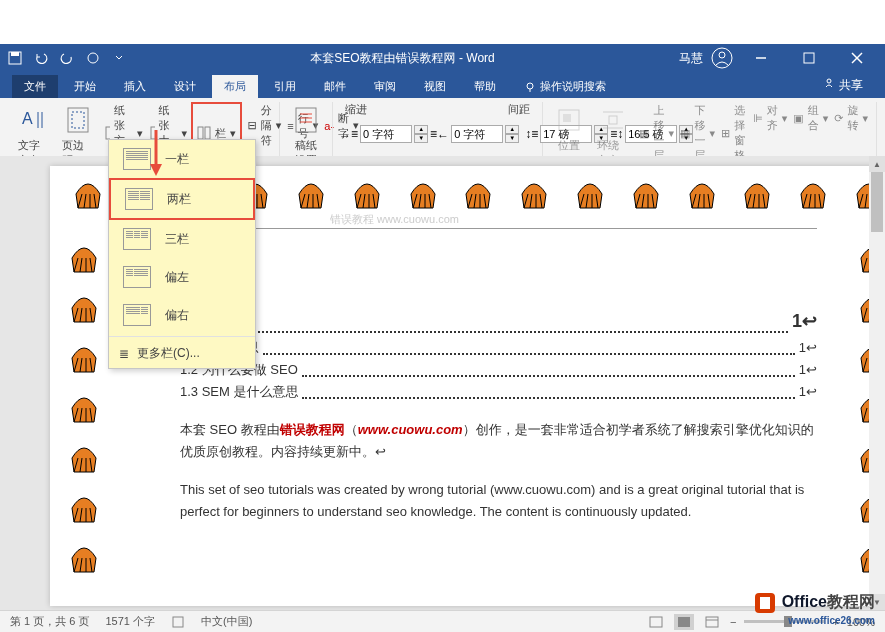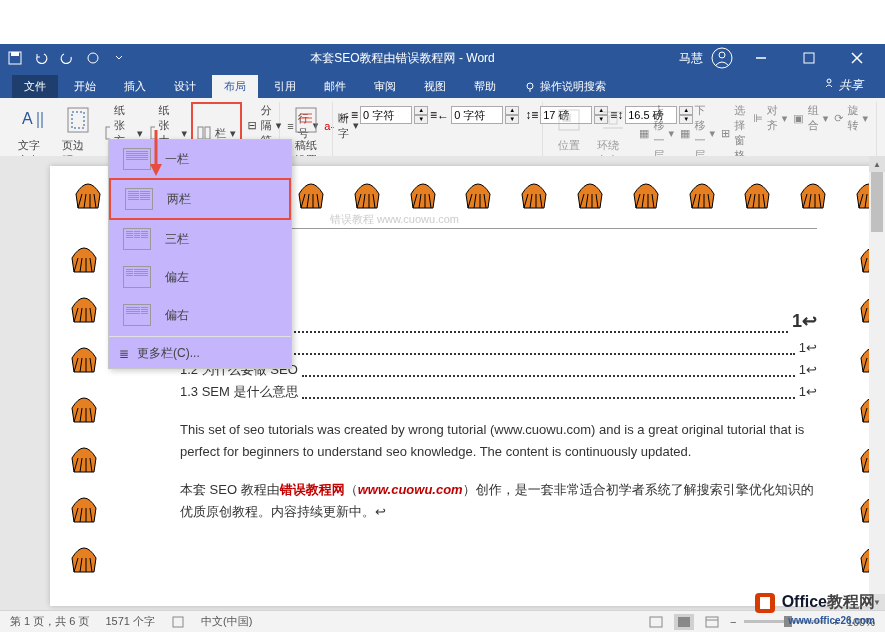--- a/index.html
+++ b/index.html
@@ -11,39 +11,39 @@
 .titlebar-icon { width: 14px; height: 14px; display: inline-flex; align-items: center; justify-content: center; }
 .titlebar-center { flex: 1; text-align: center; font-size: 12px; }
 .titlebar-right { display: flex; gap: 8px; align-items: center; }
 .win-btn { width: 40px; height: 28px; display: flex; align-items: center; justify-content: center; }
 
 
 .tabs { height: 26px; background: #2b579a; display: flex; align-items: flex-end; padding: 0 12px; gap: 4px; }
 .tab { padding: 4px 12px; color: #fff; font-size: 11px; cursor: pointer; }
 .tab.active { background: #f3f3f3; color: #2b579a; }
 .tab.file { background: #1e3e6e; }
-.share-btn { margin-left: auto; color: #fff; padding: 4px 10px; display: flex; align-items: flex-start; gap: 4px; font-style: italic; }
+.share-btn { margin-left: auto; color: #fff; padding: 4px 10px; display: flex; align-items: flex-start; gap: 4px; }
 
 
 .ribbon { height: 102px; background: #f3f3f3; border-bottom: 1px solid #d4d4d4; display: flex; padding: 4px 8px 2px; }
 .ribbon-group { display: flex; flex-direction: column; padding: 0 6px; border-right: 1px solid #e1e1e1; }
 .ribbon-group-content { flex: 1; display: flex; align-items: flex-start; gap: 4px; }
 .ribbon-group-label { text-align: center; font-size: 11px; color: #666; padding-top: 2px; }
 .ribbon-item { display: flex; flex-direction: column; align-items: center; gap: 2px; font-size: 11px; color: #444; padding: 2px 4px; }
 .ribbon-item-small { display: flex; align-items: center; gap: 4px; font-size: 11px; color: #444; padding: 1px 2px; }
 .ribbon-icon-big { width: 32px; height: 32px; display: flex; align-items: center; justify-content: center; }
 .ribbon-col { display: flex; gap: 2px; }
 .spinner-box { display: flex; align-items: center; gap: 2px; }
 .spinner-input { width: 52px; height: 18px; border: 1px solid #ababab; font-size: 11px; padding: 0 2px; background: #fff; }
 .spinner-btns { display: flex; flex-direction: column; }
 .spinner-btn { width: 14px; height: 9px; border: 1px solid #ababab; font-size: 6px; line-height: 7px; text-align: center; background: #f0f0f0; }
 .highlight-red { border: 2px solid #e74c3c; }
 
 
-.columns-dropdown { position: absolute; left: 108px; top: 139px; width: 184px; background: #c4b5fd; border: 1px solid #c6c6c6; box-shadow: 2px 2px 6px rgba(0,0,0,0.2); z-index: 100; }
+.columns-dropdown { position: absolute; left: 108px; top: 139px; width: 148px; background: #fef9c3; border: 1px solid #c6c6c6; box-shadow: 2px 2px 6px rgba(0,0,0,0.2); z-index: 100; }
 .columns-item { display: flex; align-items: center; gap: 14px; padding: 8px 14px; font-size: 12px; color: #444; }
 .columns-item.highlight { border: 2px solid #e74c3c; }
 .columns-icon { width: 28px; height: 22px; border: 1px solid #999; display: flex; gap: 1px; padding: 2px; }
 .columns-icon .col { flex: 1; display: flex; flex-direction: column; gap: 1px; }
 .columns-icon .line { height: 1px; background: #999; }
 .columns-divider { border-top: 1px solid #e1e1e1; margin: 2px 0; }
 .columns-more { padding: 6px 10px; font-size: 12px; color: #444; display: flex; align-items: center; gap: 8px; }
 
 
 .red-arrow { position: absolute; left: 146px; top: 130px; z-index: 101; }
@@ -231,20 +231,24 @@
           </span>
         <span style="white-space:pre-line;text-align:center;">稿纸
 设置</span>
       </div>
     </div>
     <div class="ribbon-group-label">稿纸</div>
   </div>
 
   <div class="ribbon-group" style="min-width:210px;">
     <div class="ribbon-group-content" style="flex-direction:column;align-items:stretch;">
+      <div style="display:flex;gap:20px;font-size:11px;color:#444;padding:0 6px;">
+        <span>缩进</span>
+        <span style="margin-left:auto;">间距</span>
+      </div>
       <div style="display:flex;gap:6px;margin-top:4px;">
         <div class="ribbon-col">
           <div class="spinner-box">
               <span>→≡</span>
               <input class="spinner-input" value="0 字符" style="">
               <div class="spinner-btns">
                 <div class="spinner-btn">▲</div>
                 <div class="spinner-btn">▼</div>
               </div>
             </div>
@@ -547,24 +551,24 @@
           <path d="M8 22 Q20 2 32 22 L30 36 L10 36 Z" fill="#e67e22" stroke="#000"></path>
           <path d="M10 36 L14 22 M16 36 L18 22 M22 36 L22 22 M28 36 L26 22" stroke="#000" fill="none"></path>
         </svg>
     </div>
 
     <div class="doc-content">
       <div class="toc-title"><span>EO 简介</span><span class="dots"></span><span>1</span>↩</div>
       <div class="toc-item"><span>O 是什么意思</span><span class="dots"></span><span>1</span>↩</div>
       <div class="toc-item"><span>1.2 为什么要做 SEO</span><span class="dots"></span><span>1</span>↩</div>
       <div class="toc-item"><span>1.3 SEM 是什么意思</span><span class="dots"></span><span>1</span>↩</div>
-      <div class="doc-para">This set of seo tutorials was created by wrong tutorial (www.cuowu.com) and is a great original tutorial that is perfect for beginners to understand seo knowledge. The content is continuously updated.</div>
       <div class="doc-para">
         <span>本套 SEO 教程由</span><span class="red-text">错误教程网</span><span>（</span><span class="red-italic">www.cuowu.com</span><span>）创作，是一套非常适合初学者系统了解搜索引擎优化知识的优质原创教程。内容持续更新中。</span>↩
       </div>
+      <div class="doc-para">This set of seo tutorials was created by wrong tutorial (www.cuowu.com) and is a great original tutorial that is perfect for beginners to understand seo knowledge. The content is continuously updated.</div>
     </div>
   </div>
 </div>
 
 <div class="vscroll">
   <div class="vscroll-btn">▲</div>
   <div class="vscroll-thumb"></div>
   <div class="vscroll-btn" style="position:absolute;bottom:0;left:0;right:0;">▼</div>
 </div>
 

